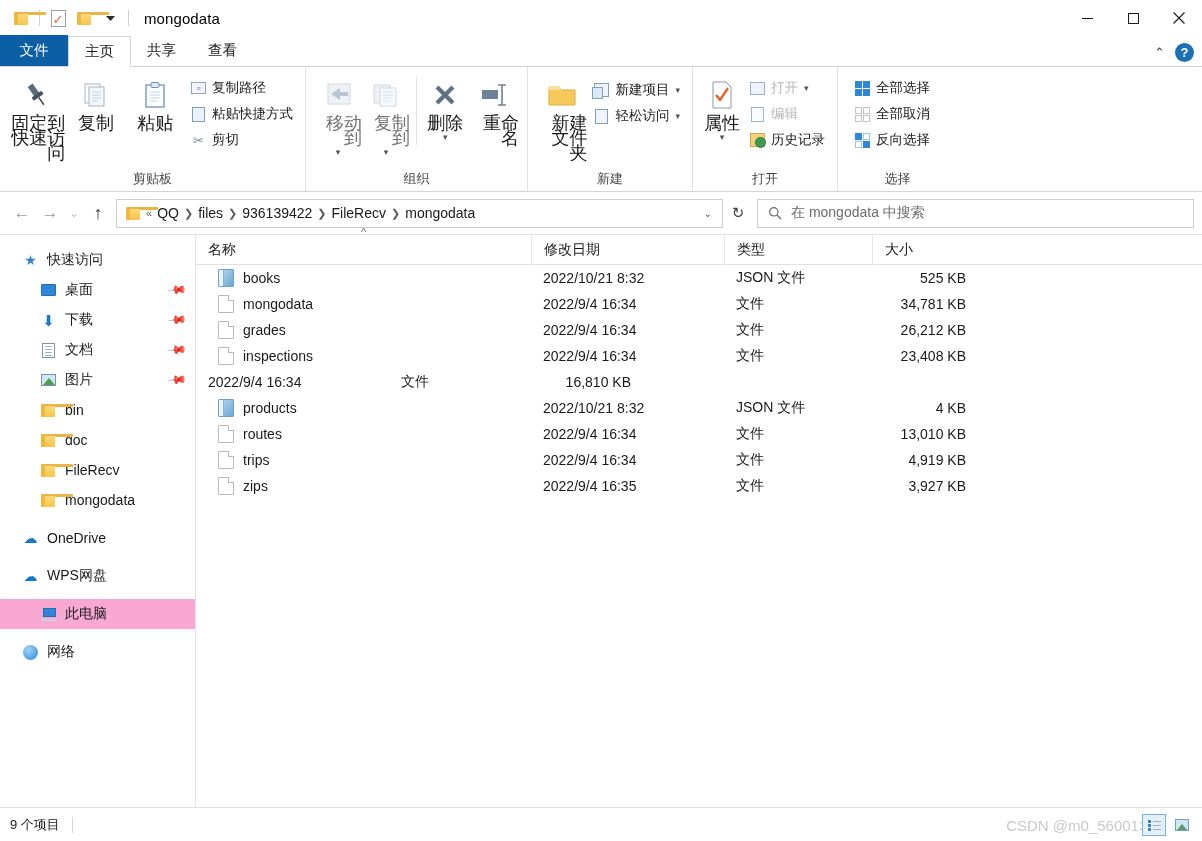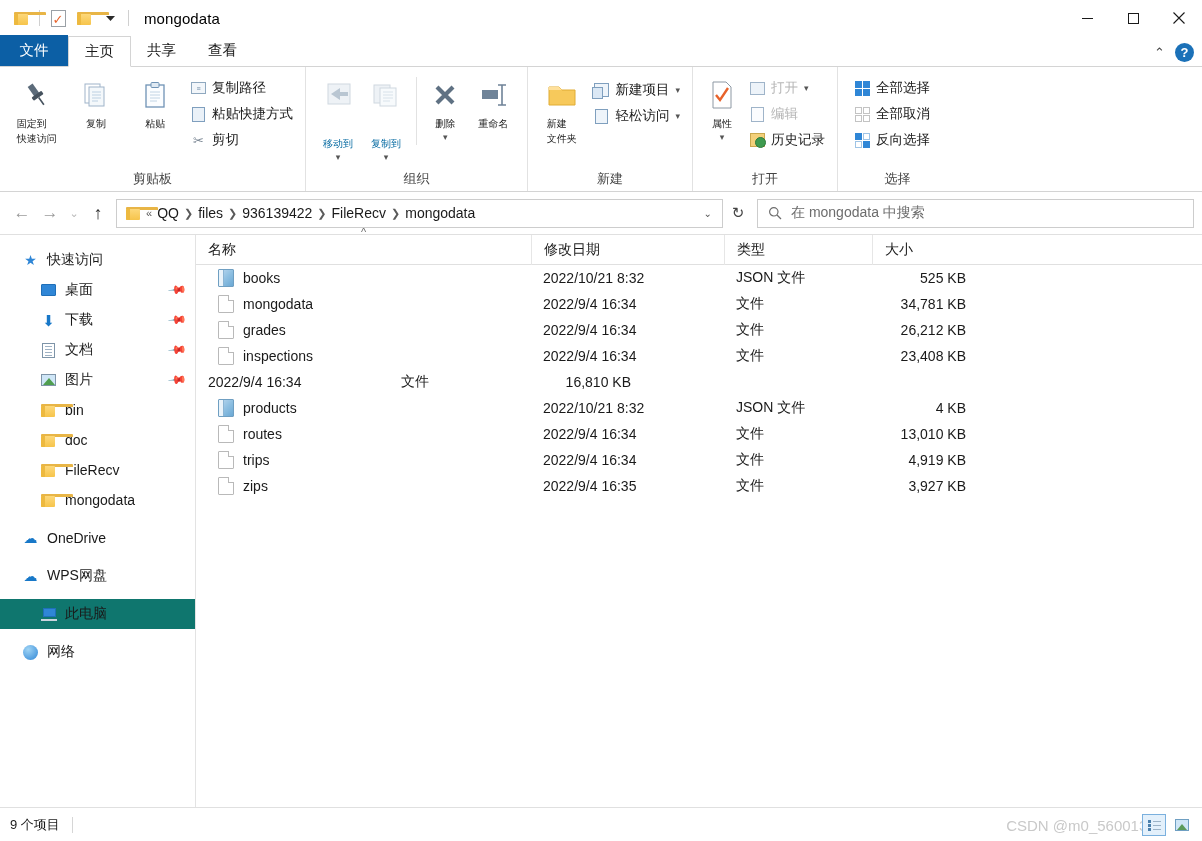--- a/index.html
+++ b/index.html
@@ -70,22 +70,22 @@
   .rgroup + .rgroup { border-left: 1px solid #e2e2e2; }
   .rgroup-body { flex: 1; display: flex; align-items: flex-start; padding: 6px 8px 0 8px; gap: 2px; }
   .rgroup-label {
     height: 20px; font-size: 13px; color: #444; text-align: center; line-height: 16px;
   }
 
   .bigbtn {
     width: 62px; display: flex; flex-direction: column; align-items: center;
     padding-top: 4px; gap: 3px;
   }
-  .bigbtn .lbl { font-size: 10px; color: #1a1a1a; text-align: left; line-height: 15px; }
-  .bigbtn.disabled .lbl { color: #0369a1; margin-top: 20px; }
+  .bigbtn .lbl { font-size: 18px; color: #1a1a1a; text-align: right; line-height: 15px; }
+  .bigbtn.disabled .lbl { color: #737373; }
   .bigbtn .ico { height: 36px; display:flex; align-items:center; justify-content:center; }
 
   .smallcol { display: flex; flex-direction: column; padding-top: 3px; gap: 2px; }
   .smallbtn {
     display: flex; align-items: center; gap: 5px; height: 24px; padding: 0 4px;
     font-size: 13.5px; color: #1a1a1a; white-space: nowrap;
   }
   .smallbtn.disabled { color: #b6b6b6; }
   .smallbtn .sico { width: 17px; height: 17px; display:flex; align-items:center; justify-content:center; flex:none;}
   .caret-sm { font-size: 9px; color: #555; margin-left: 1px; }
@@ -138,21 +138,21 @@
   .sidebar {
     width: 196px; flex: none; background: #ffffff; padding-top: 10px;
     border-right: 1px solid #e3e3e3; overflow: hidden;
   }
   .navitem {
     height: 30px; display: flex; align-items: center; gap: 8px; font-size: 14px;
     color: #1a1a1a; padding-right: 8px; position: relative;
   }
   .navitem.lvl0 { padding-left: 22px; }
   .navitem.lvl1 { padding-left: 40px; }
-  .navitem.selected { background: #0f766e; }
+  .navitem.selected { background: #f9a8d4; }
   .navitem .pin { position: absolute; right: 10px; color: #7a7a7a; font-size: 12px; transform: rotate(40deg); }
   .nico { width: 17px; height: 17px; flex: none; display:flex; align-items:center; justify-content:center;}
 
   .ico-star { color: #2f86d6; font-size: 14px; }
   .ico-desktop { width:15px;height:12px;background:#2f86d6;border:1px solid #1f6fb8;border-radius:1px;}
   .ico-down { color:#1878c8; font-size:15px; line-height:15px;}
   .ico-doc { width:13px;height:15px;background:#fff;border:1px solid #7e94a8;position:relative;}
   .ico-doc::after{content:"";position:absolute;left:2px;top:2px;right:2px;height:1px;box-shadow:0 3px 0 #9fb2c4,0 6px 0 #9fb2c4,0 9px 0 #9fb2c4;background:#9fb2c4;}
   .ico-pic { width:15px;height:12px;background:#cfe6f7;border:1px solid #7e94a8;position:relative;overflow:hidden;}
   .ico-pic::after{content:"";position:absolute;left:1px;bottom:0;width:0;height:0;border-left:6px solid transparent;border-right:6px solid transparent;border-bottom:7px solid #4f9e4f;}

